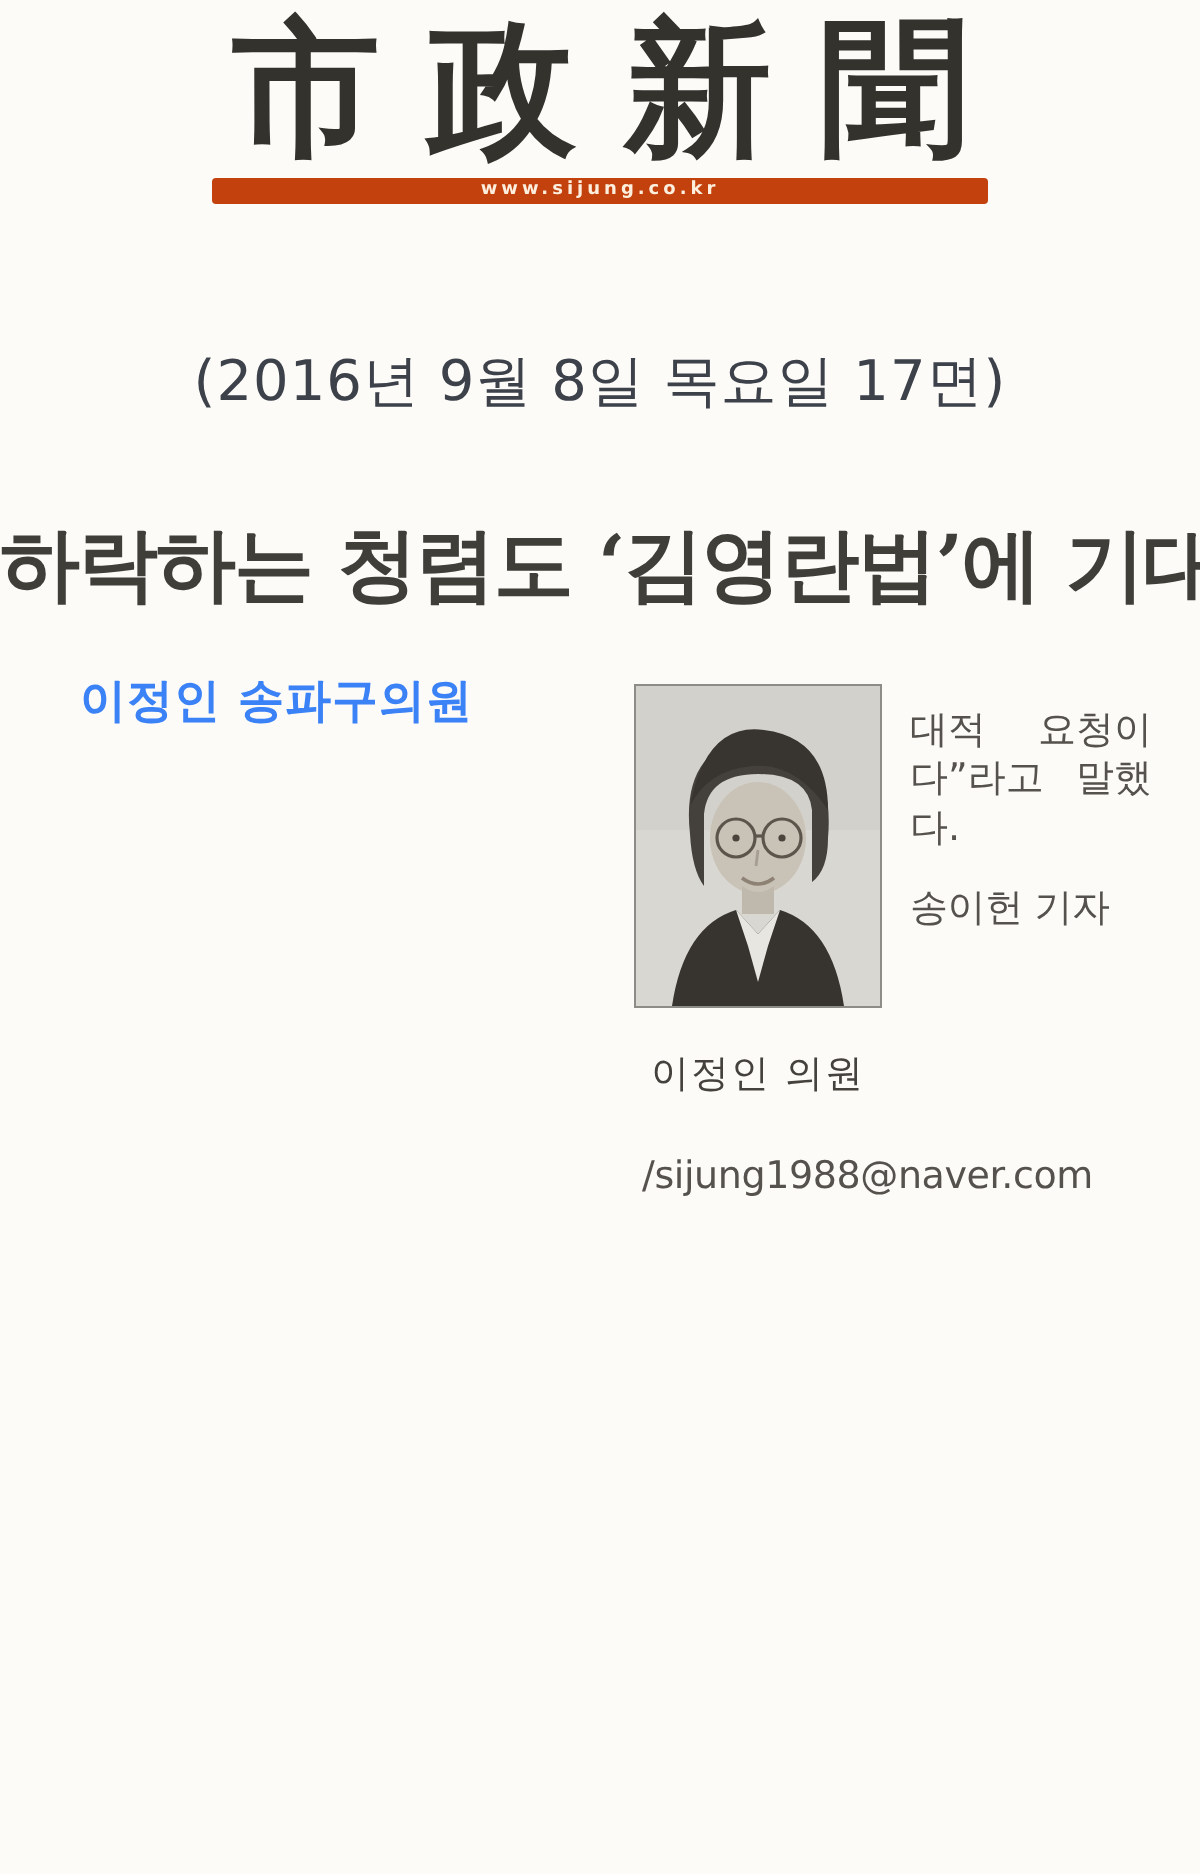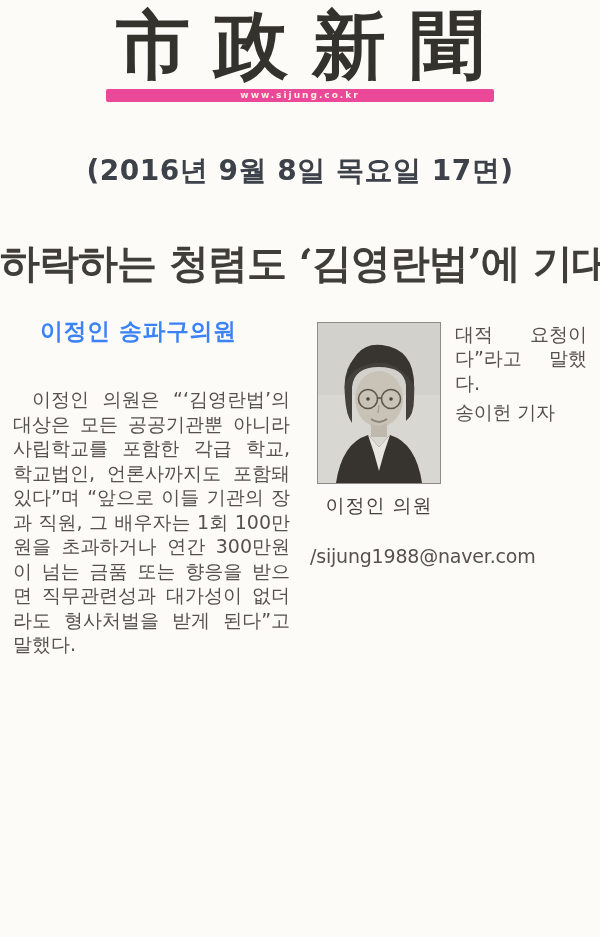--- a/index.html
+++ b/index.html
@@ -44,24 +44,24 @@
   }
   .url-text {
     font-size: 9px;
     font-weight: bold;
     letter-spacing: 2px;
     color: #fdeede;
     line-height: 1;
   }
   
   .dateline {
-    margin-top: 50px;
+    margin-top: 70px;
     text-align: center;
     font-size: 28px;
-    font-weight: bold;
+    font-weight: normal;
     color: #3d414a;
     letter-spacing: 0.5px;
   }
   
   .headline {
     margin-top: 49px;
     text-align: center;
     font-family: "DejaVu Serif", "Liberation Serif", serif;
     font-size: 40px;
     font-weight: bold;
@@ -87,21 +87,21 @@
   }
   .byline {
     font-size: 23px;
     font-weight: 600;
     color: #3b82f6;
     text-align: left;
     margin: 2px 0 44px 32px;
     letter-spacing: 0.5px;
   }
   .col p {
-    margin: 5px;
+    margin: 16px;
   }
   .col p.indent {
     text-indent: 19px;
   }
   
   figure.photo {
     float: left;
     width: 124px;
     margin: 5px 14px 27px 12px;
   }
@@ -109,50 +109,49 @@
     width: 122px;
     height: 160px;
     border: 1px solid #8d8c86;
     background: #dad8d2;
     display: block;
   }
   figcaption {
     text-align: center;
     font-size: 19px;
     color: #45423d;
-    margin-top: 9px;
+    margin-top: 21px;
     letter-spacing: 1px;
     white-space: nowrap;
   }
   .reporter {
     text-align: left;
     letter-spacing: -0.2px;
   }
 </style>
 </head>
 <body>
 
 <div class="page">
 
   <header class="masthead">
     <div class="masthead-title">市政新聞</div>
-    <div class="url-bar" style="background: #ec4899;">
+    <div class="url-bar" style="background: #c2410c;">
       <span class="url-text">www.sijung.co.kr</span>
     </div>
   </header>
 
   <div class="dateline">(2016년 9월 8일 목요일 17면)</div>
 
   <h1 class="headline">하락하는 청렴도 ‘김영란법’에 기대</h1>
 
   <div class="article">
 
     <div class="col left">
       <div class="byline">이정인 송파구의원</div>
-      <p class="indent">이정인 의원은 “‘김영란법’의 대상은 모든 공공기관뿐 아니라 사립학교를 포함한 각급 학교, 학교법인, 언론사까지도 포함돼 있다”며 “앞으로 이들 기관의 장과 직원, 그 배우자는 1회 100만원을 초과하거나 연간 300만원이 넘는 금품 또는 향응을 받으면 직무관련성과 대가성이 없더라도 형사처벌을 받게 된다”고 말했다.</p>
     </div>
 
     <div class="col right">
 
       <figure class="photo">
         <svg class="photo-frame" viewBox="0 0 122 160" xmlns="http://www.w3.org/2000/svg" role="img">
           <rect x="0" y="0" width="122" height="160" fill="#d9d7d1"></rect>
           <rect x="0" y="0" width="122" height="72" fill="#d3d1cb"></rect>
 
           <path d="M27,74 Q22,30 61,24 Q100,30 96,76 Q96,92 88,98 L88,62 Q86,44 61,44 Q36,44 34,64 L34,100 Q28,92 27,74 Z" fill="#44403b"></path>

